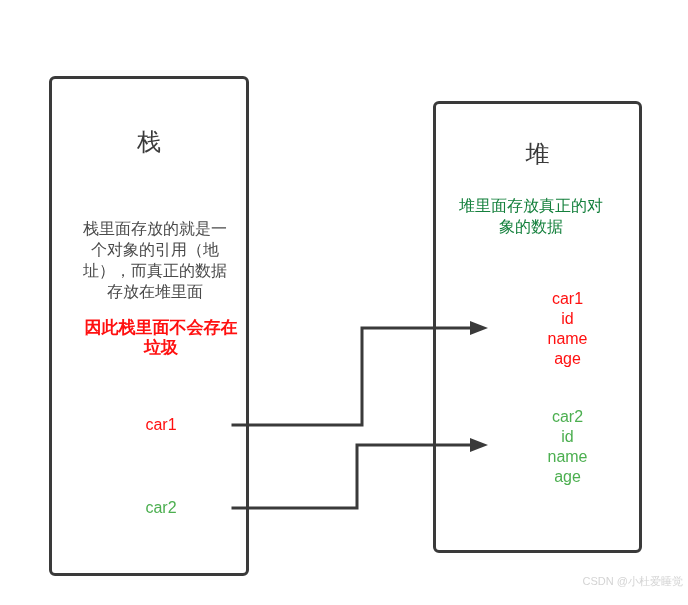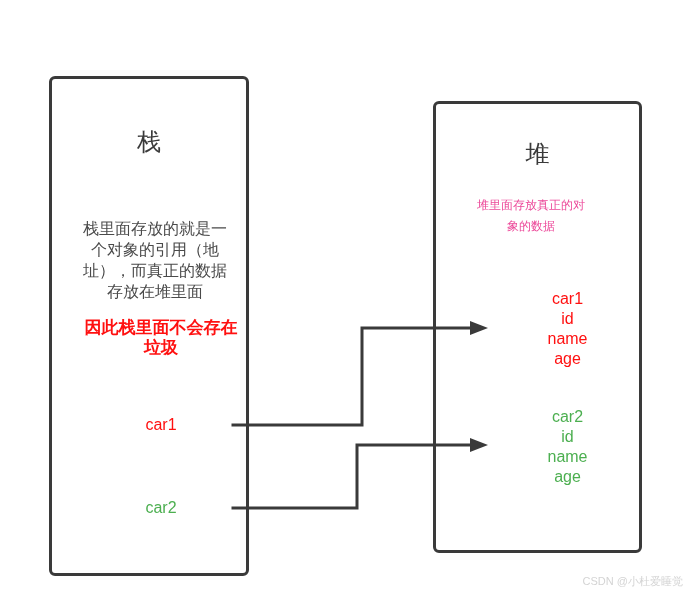--- a/index.html
+++ b/index.html
@@ -23,21 +23,21 @@
 
   .txt { position: absolute; text-align: center; white-space: pre-line; }
 
   .stack-title { left: 49px; top: 126px; width: 200px; font-size: 24px; color: #3a3a3a; }
   .stack-desc  { left: 55px; top: 218px; width: 200px; font-size: 16px; line-height: 21px; color: #4a4a4a; }
   .stack-warn  { left: 61px; top: 318px; width: 200px; font-size: 17px; line-height: 20px; font-weight: bold; }
   .stack-car1  { left: 61px; top: 416px; width: 200px; font-size: 16px; }
   .stack-car2  { left: 61px; top: 499px; width: 200px; font-size: 16px; }
 
   .heap-title { left: 433px; top: 138px; width: 209px; font-size: 24px; color: #3a3a3a; }
-  .heap-desc  { left: 433px; top: 195px; width: 196px; font-size: 12px; line-height: 21px; color: #ec4899; }
+  .heap-desc  { left: 433px; top: 195px; width: 196px; font-size: 16px; line-height: 21px; color: #15803d; }
   .heap-obj1  { left: 463px; top: 289px; width: 209px; font-size: 16px; line-height: 20px; }
   .heap-obj2  { left: 463px; top: 407px; width: 209px; font-size: 16px; line-height: 20px; }
 
   .arrows {
     position: absolute;
     left: 0; top: 0;
     width: 688px; height: 605px;
     pointer-events: none;
   }
   .arrow-line { fill: none; stroke: #3a3a3a; stroke-width: 3; stroke-linecap: square; stroke-linejoin: miter; }

